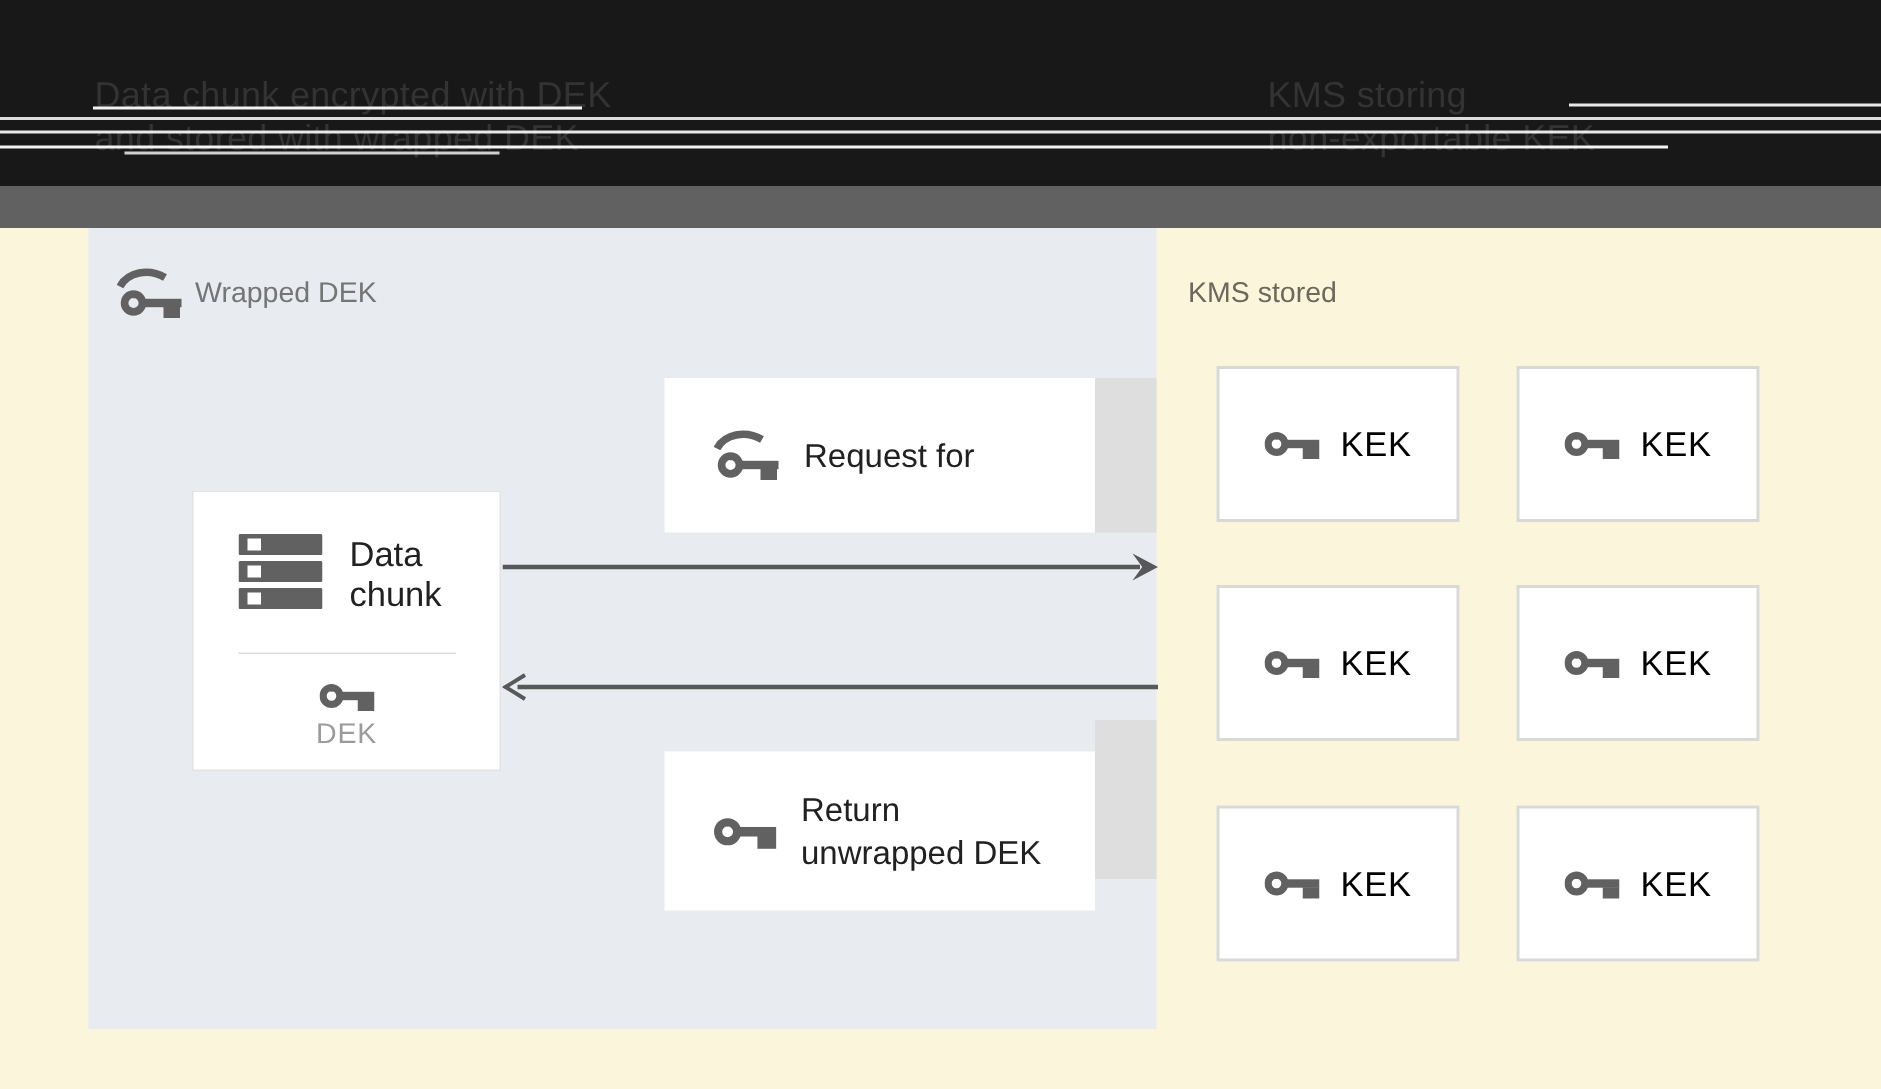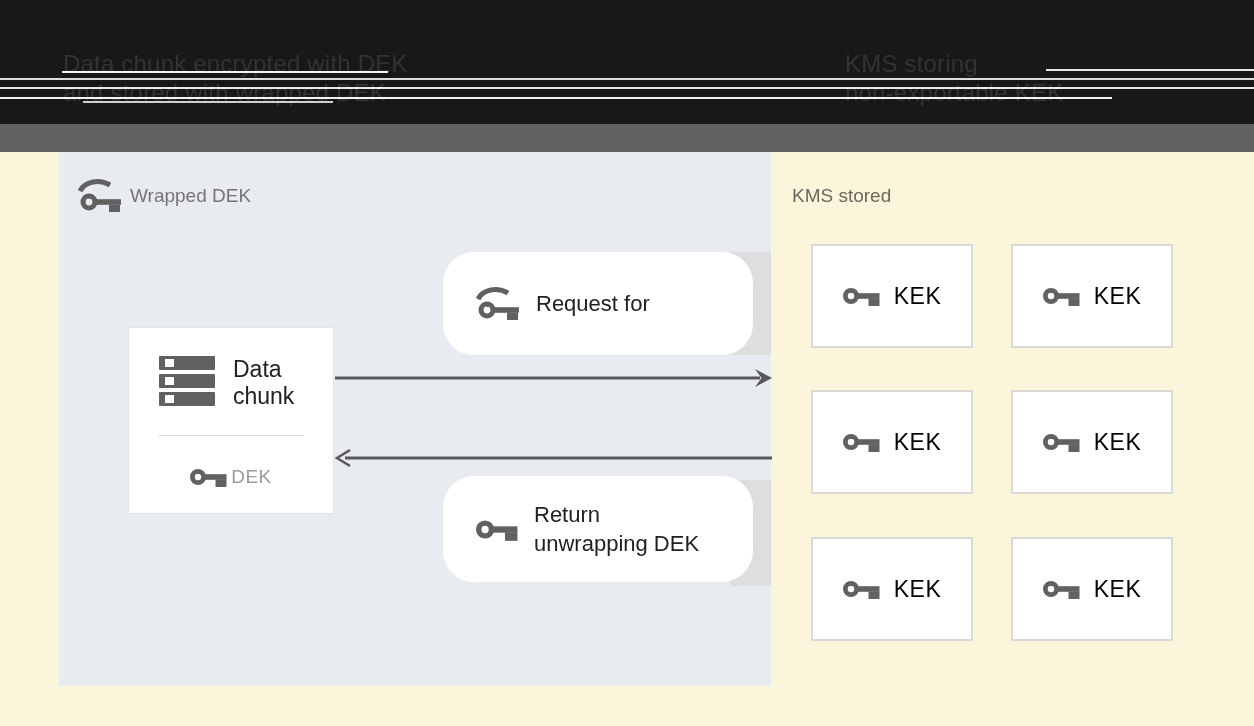--- a/index.html
+++ b/index.html
@@ -24,26 +24,26 @@
   .band{position:absolute;left:0;top:124px;width:1254px;height:28px;background:#616161;}
   
   .panel{position:absolute;left:59px;top:152px;width:712px;height:534px;background:#e8ebef;}
   .panel-title-icon{position:absolute;left:78px;top:178px;}
   .panel-title{position:absolute;left:130px;top:185px;font-size:19px;color:#757575;}
   
   .dc-box{position:absolute;left:128px;top:327px;width:206px;height:187px;background:#ffffff;border:1px solid #e1e3e6;box-sizing:border-box;}
   .dc-row1{position:absolute;left:30px;top:28px;display:flex;gap:18px;align-items:flex-start;}
   .dc-title{font-size:23px;line-height:27px;color:#212121;margin-top:0;}
   .dc-divider{position:absolute;left:30px;top:107px;width:145px;height:1px;background:#dadcdf;}
-  .dc-row2{position:absolute;left:0;top:133px;width:100%;display:flex;gap:4px;align-items:center;justify-content:center;height:32px;}
+  .dc-row2{position:absolute;left:0;top:133px;width:100%;display:flex;gap:4px;align-items:center;justify-content:center;height:32px;flex-direction:column;}
   .dek-label{font-size:19px;color:#9b9b9b;letter-spacing:.5px;}
   
-  .callout{position:absolute;left:443px;width:310px;background:#ffffff;display:flex;align-items:center;gap:14px;padding-left:33px;box-sizing:border-box;border-radius:31px;}
+  .callout{position:absolute;left:443px;width:287px;background:#ffffff;display:flex;align-items:center;gap:14px;padding-left:33px;box-sizing:border-box;}
   .callout.request{top:252px;height:103px;}
-  .callout.return{top:476px;height:106px;gap:16px;}
+  .callout.return{top:501px;height:106px;gap:16px;}
   .callout-text{font-size:22px;line-height:29px;color:#212121;}
   .strip{position:absolute;left:730px;width:41px;background:#dedede;}
   .strip.request{top:252px;height:103px;}
   .strip.return{top:480px;height:106px;}
   
   .arrow{position:absolute;}
   
   .kms-title{position:absolute;left:792px;top:185px;font-size:19px;color:#6d675c;}
   .kek{position:absolute;width:162px;height:104px;background:#ffffff;border:2px solid #d9d9d6;box-sizing:border-box;display:flex;align-items:center;justify-content:center;gap:14px;}
   .kek-label{font-size:23px;color:#000000;letter-spacing:.5px;}
@@ -127,21 +127,21 @@
   <div class="strip return"></div>
   <div class="callout return">
     <svg class="icon" width="42" height="25" viewBox="0 0 37 22">
       <path fill-rule="evenodd" fill="#616161" d="M8 3 a8 8 0 1 0 0.001 16 Z M8 3 a8 8 0 1 1 -0.001 16 Z
            M8 7.8 a3.2 3.2 0 1 1 0 6.4 a3.2 3.2 0 1 1 0 -6.4 Z"></path>
       <rect x="14" y="8.2" width="22.5" height="5.6" fill="#616161"></rect>
       <rect x="25.5" y="13.5" width="11" height="7.5" fill="#616161"></rect>
     </svg>
     <div class="callout-text">
       <div>Return</div>
-      <div>unwrapping DEK</div>
+      <div>unwrapped DEK</div>
     </div>
   </div>
 
   <svg class="arrow" style="left:335px;top:368px;" width="437" height="20" viewBox="0 0 437 20">
     <line x1="0" y1="10" x2="425" y2="10" stroke="#57585a" stroke-width="3"></line>
     <path d="M420 1 L437 10 L420 19 L426.5 10 Z" fill="#57585a"></path>
   </svg>
   <svg class="arrow" style="left:335px;top:447px;" width="437" height="22" viewBox="0 0 437 22">
     <line x1="10" y1="11" x2="437" y2="11" stroke="#57585a" stroke-width="3"></line>
     <path d="M15 3 L2 11 L15 19" fill="none" stroke="#57585a" stroke-width="2.6"></path>

